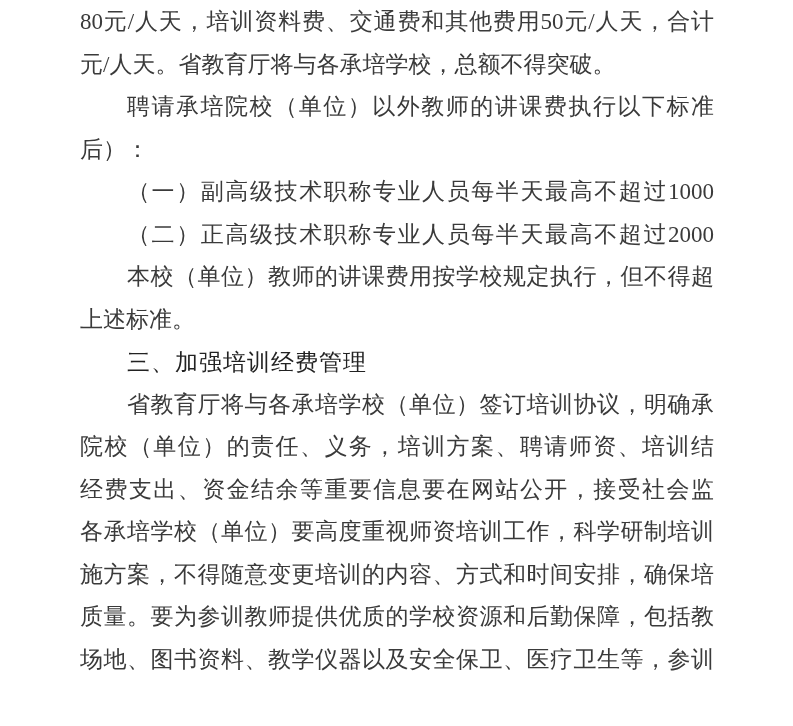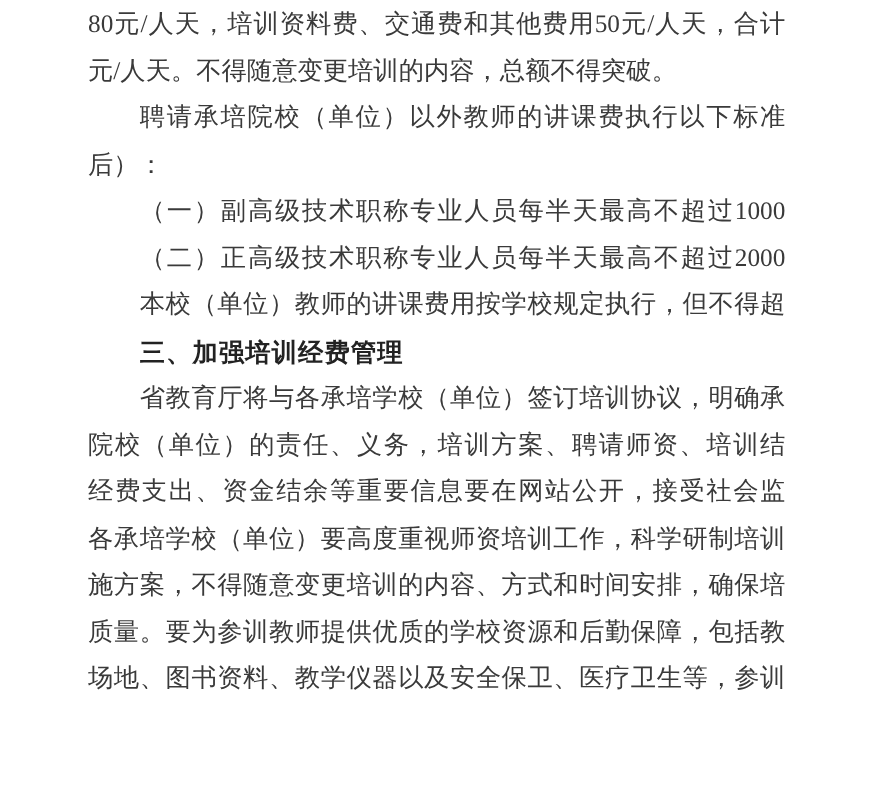--- a/index.html
+++ b/index.html
@@ -32,37 +32,38 @@
   .line.justify {
     text-align: justify;
     text-align-last: justify;
     text-justify: inter-character;
   }
   .line.indent {
     padding-left: 47px;
   }
   .line.heading {
     font-family: "Liberation Sans", sans-serif;
-    font-weight: 700;
+    font-weight: 400;
     color: #222222;
     letter-spacing: 1px;
   }
 </style>
 </head>
 <body>
 
 <div class="page">
   <div class="doc-body">
       <div class="line justify">80元/人天，培训资料费、交通费和其他费用50元/人天，合计320</div>
-      <div class="line">元/人天。不得随意变更培训的内容，总额不得突破。</div>
+      <div class="line">元/人天。省教育厅将与各承培学校，总额不得突破。</div>
       <div class="line justify indent">聘请承培院校（单位）以外教师的讲课费执行以下标准（税</div>
       <div class="line">后）：</div>
       <div class="line justify indent">（一）副高级技术职称专业人员每半天最高不超过1000元；</div>
       <div class="line justify indent">（二）正高级技术职称专业人员每半天最高不超过2000元；</div>
       <div class="line justify indent">本校（单位）教师的讲课费用按学校规定执行，但不得超过</div>
+      <div class="line">上述标准。</div>
       <div class="line indent heading">三、加强培训经费管理</div>
       <div class="line justify indent">省教育厅将与各承培学校（单位）签订培训协议，明确承培</div>
       <div class="line justify">院校（单位）的责任、义务，培训方案、聘请师资、培训结果、</div>
       <div class="line justify">经费支出、资金结余等重要信息要在网站公开，接受社会监督。</div>
       <div class="line justify">各承培学校（单位）要高度重视师资培训工作，科学研制培训实</div>
       <div class="line justify">施方案，不得随意变更培训的内容、方式和时间安排，确保培训</div>
       <div class="line justify">质量。要为参训教师提供优质的学校资源和后勤保障，包括教学</div>
       <div class="line justify">场地、图书资料、教学仪器以及安全保卫、医疗卫生等，参训教</div>
     </div>
 </div>

